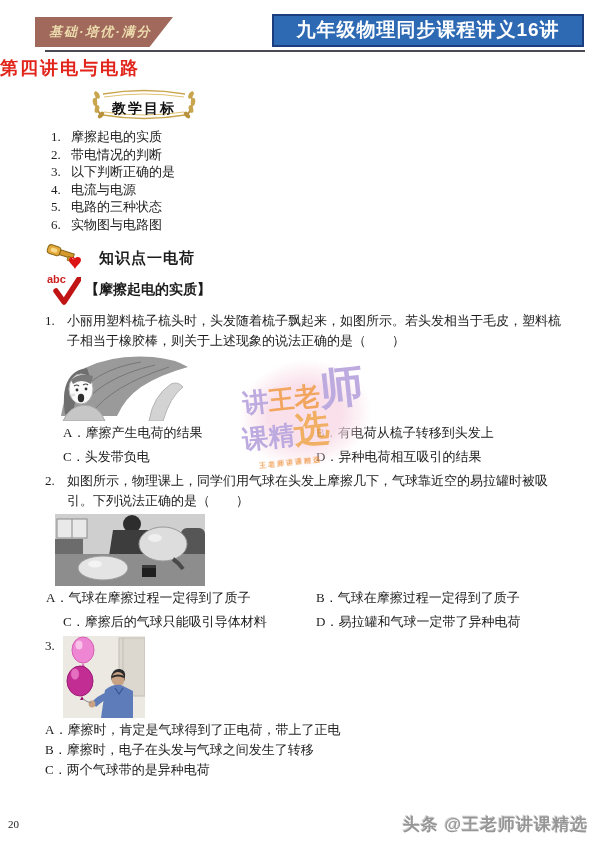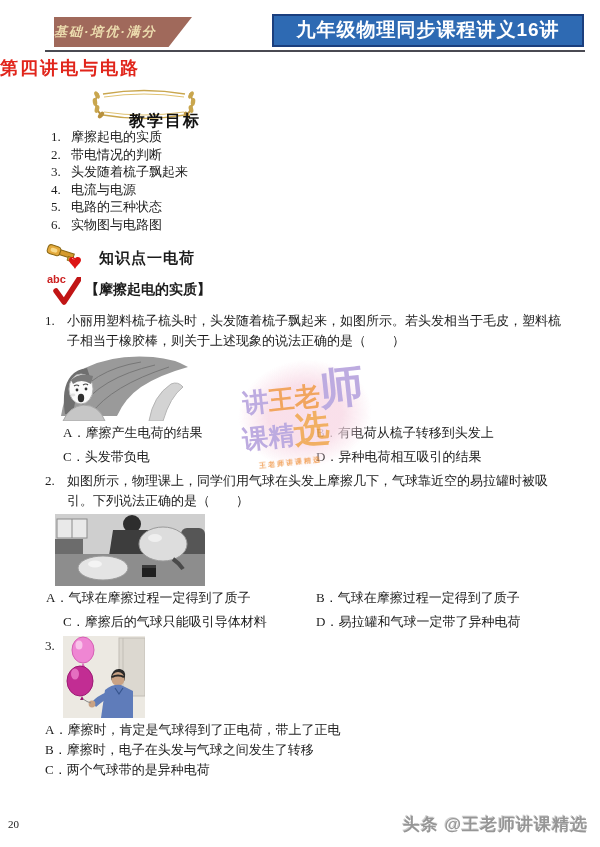--- a/index.html
+++ b/index.html
@@ -3,47 +3,47 @@
 <meta charset="utf-8">
 <style>
   html,body { margin:0; padding:0; background:#e8e8e8; }
   .page {
     position:relative; width:600px; height:847px; margin:0 auto;
     background:#ffffff; overflow:hidden;
     font-family:"Liberation Serif","DejaVu Serif",serif; color:#1c1c1c;
   }
   
   .badge-left {
-    position:absolute; left:54px; top:17px; width:138px; height:30px;
+    position:absolute; left:35px; top:17px; width:138px; height:30px;
     background:#a0695b; clip-path:polygon(0 0,100% 0,83% 100%,0 100%);
     color:#ecdcae; font-family:"Liberation Sans","DejaVu Sans",sans-serif;
     font-weight:bold; font-style:italic; font-size:13px; letter-spacing:2px;
-    line-height:30px; box-sizing:border-box;
+    line-height:30px; padding-left:14px; box-sizing:border-box;
   }
   .banner {
     position:absolute; left:272px; top:14px; width:312px; height:33px;
     background:#2e6ab3; border:2px solid #1b3f7e; box-sizing:border-box;
     color:#ffffff; font-family:"Liberation Sans","DejaVu Sans",sans-serif;
     font-weight:bold; font-size:19px; letter-spacing:1px;
     text-align:center; line-height:28px;
   }
   .header-rule { position:absolute; left:45px; top:50px; width:540px; height:2px; background:#4a4a52; }
   .title {
     position:absolute; left:0; top:56px; width:100%; margin:0;
     text-align:left; color:#e1251b; font-size:18px; font-weight:bold; letter-spacing:2px;
   }
   
   .content { position:absolute; left:45px; top:88px; width:528px; }
   
   .obj-badge { position:relative; width:114px; height:33px; margin-left:42px; }
   .obj-badge svg { position:absolute; left:0; top:0; }
   .obj-badge .obj-label {
-    position:absolute; left:0; top:16px; width:100%; text-align:right; line-height:33px;
+    position:absolute; left:0; top:4px; width:100%; text-align:center; line-height:33px;
     font-family:"Liberation Sans","DejaVu Sans",sans-serif; font-weight:bold;
-    font-size:16px; letter-spacing:2px; color:#111;
+    font-size:14px; letter-spacing:2px; color:#111;
   }
   .objectives { list-style:none; margin:7px 0 0 6px; padding:0; }
   .objectives li { font-size:13px; line-height:17.5px; }
   .objectives .num { display:inline-block; width:20px; }
   
   .kp-row { display:flex; align-items:center; margin-top:10px; height:30px; }
   .kp-row .kp-text { font-size:15px; font-weight:bold; margin-left:8px; letter-spacing:1px; }
   .sub-row { display:flex; align-items:center; margin-top:2px; height:30px; }
   .abc-icon { position:relative; width:34px; height:30px; margin-left:2px; }
   .abc-icon .abc {
@@ -123,21 +123,21 @@
         <ellipse cx="106" cy="14" rx="2.2" ry="4" fill="#c9a64e" transform="rotate(10 106 14)"></ellipse>
         <ellipse cx="104" cy="21" rx="2.2" ry="4" fill="#c9a64e" transform="rotate(-15 104 21)"></ellipse>
         <ellipse cx="100" cy="27" rx="2.2" ry="4" fill="#b8913d" transform="rotate(-40 100 27)"></ellipse>
       </svg>
       <span class="obj-label">教学目标</span>
     </div>
 
     <ul class="objectives">
       <li><span class="num">1.</span><span>摩擦起电的实质</span></li>
       <li><span class="num">2.</span><span>带电情况的判断</span></li>
-      <li><span class="num">3.</span><span>头发随着梳子飘起来</span></li>
+      <li><span class="num">3.</span><span>以下判断正确的是</span></li>
       <li><span class="num">4.</span><span>电流与电源</span></li>
       <li><span class="num">5.</span><span>电路的三种状态</span></li>
       <li><span class="num">6.</span><span>实物图与电路图</span></li>
     </ul>
 
     <div class="kp-row">
       <svg width="46" height="30" viewBox="0 0 46 30">
         <g transform="rotate(18 16 10)">
           <rect x="2" y="5" width="13" height="9" rx="3" fill="#e3a93c" stroke="#8a6714" stroke-width="1"></rect>
           <rect x="5" y="7.5" width="7" height="4" rx="2" fill="#f7d98a"></rect>

